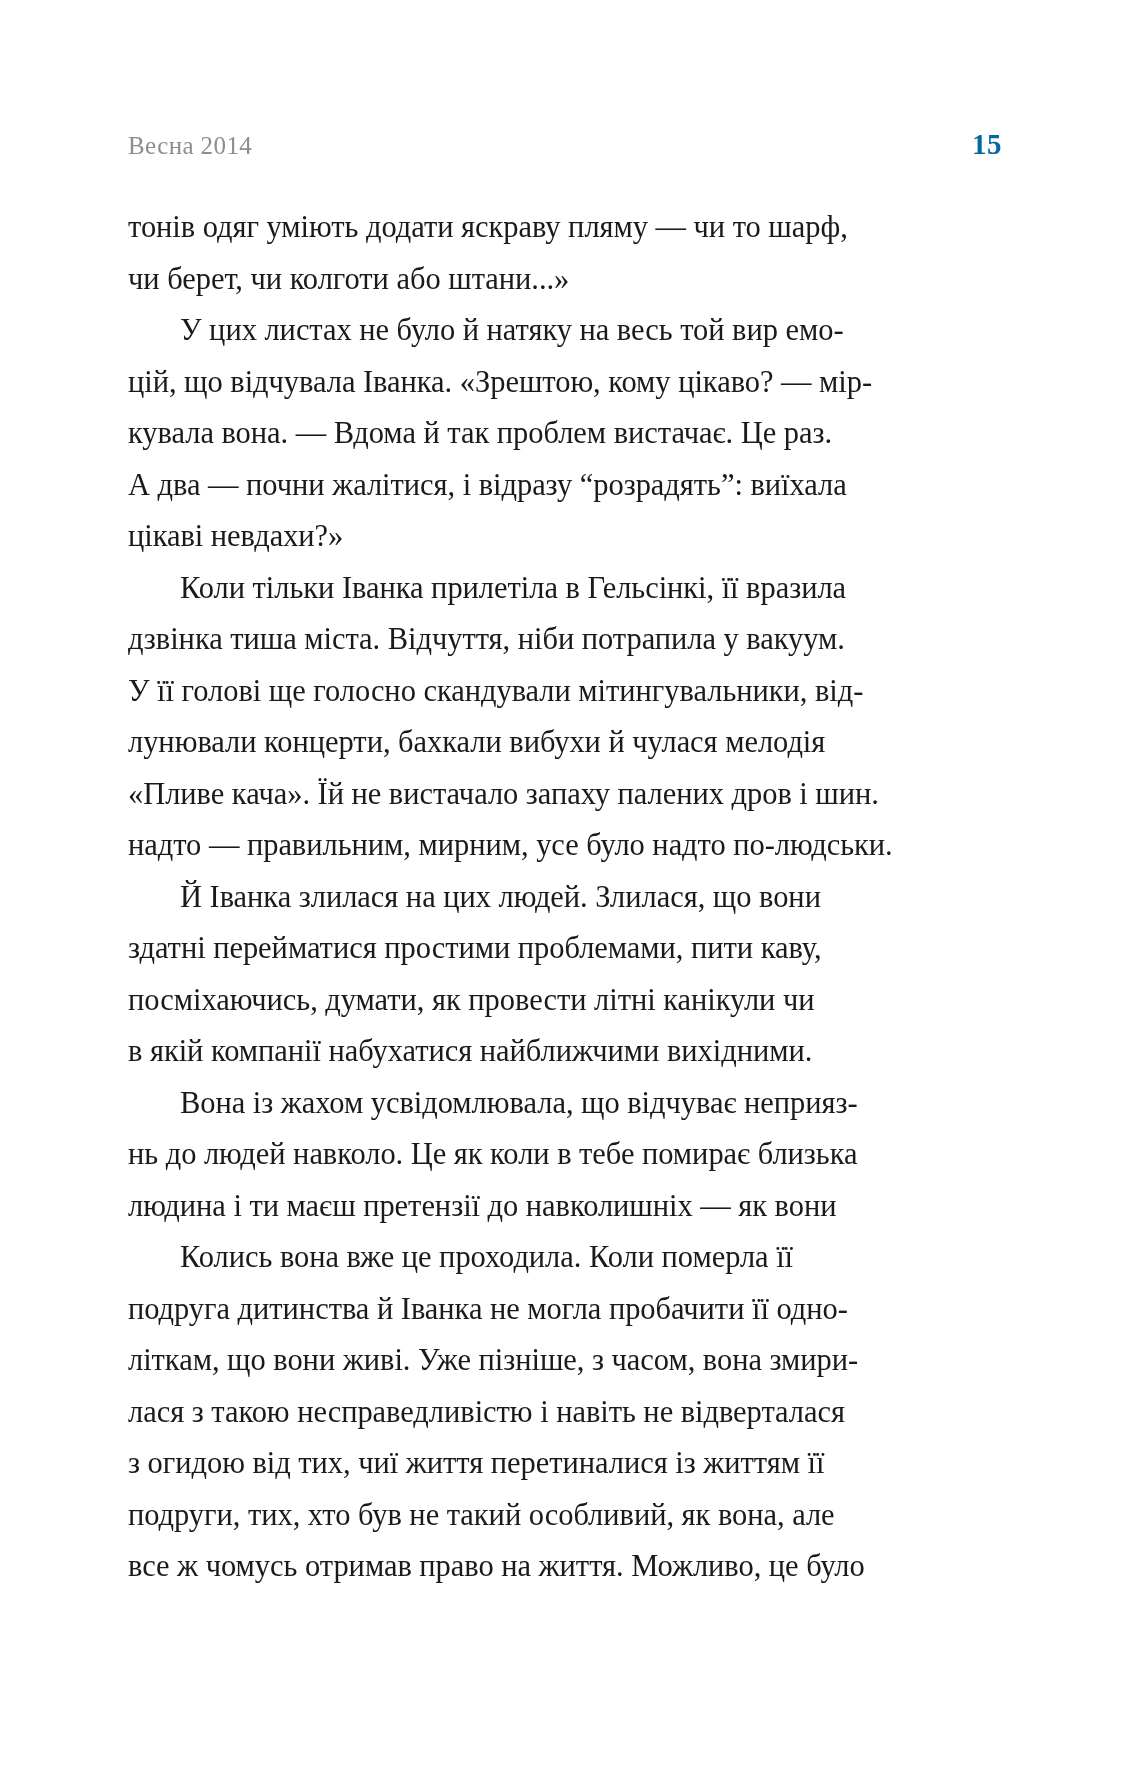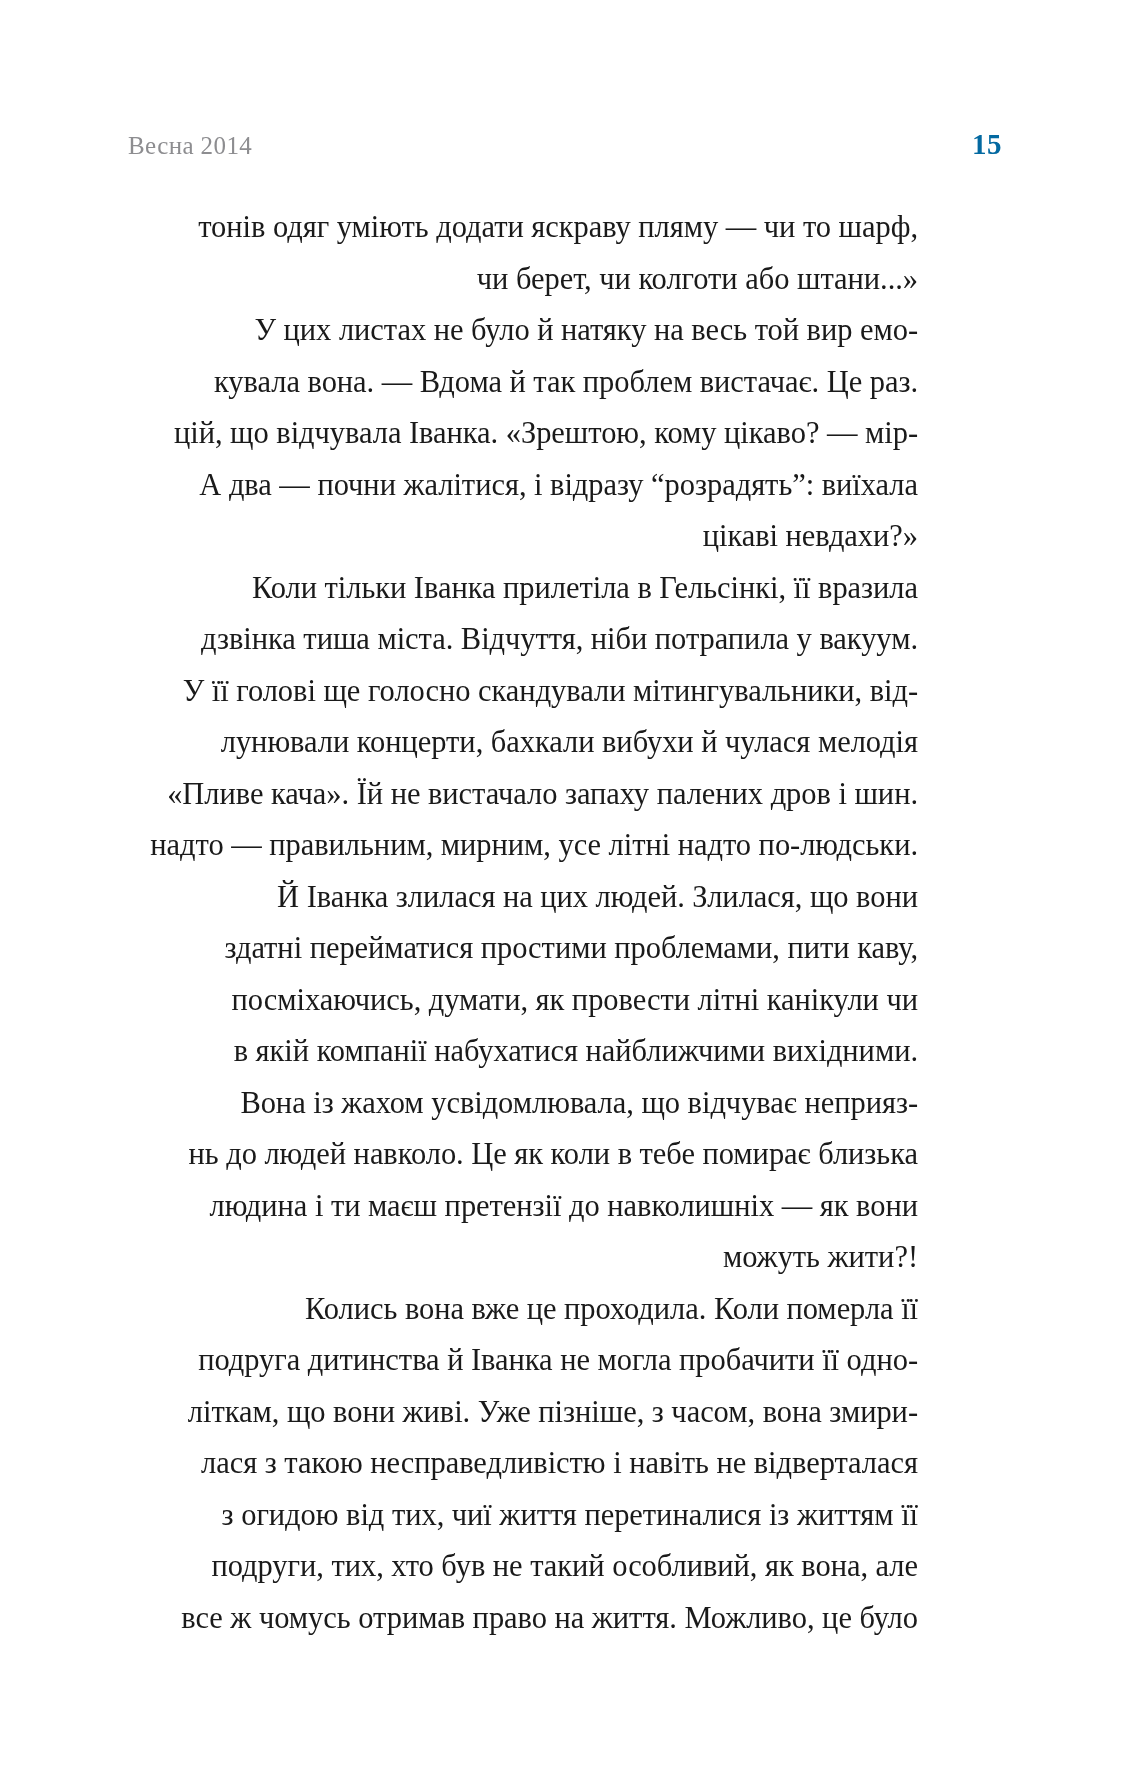--- a/index.html
+++ b/index.html
@@ -55,21 +55,20 @@
     position: absolute;
     left: 128px;
     top: 202px;
     width: 790px;
   }
 
   .lines {
     font-size: 30.5px;
     line-height: 51.5px;
     letter-spacing: -0.05px;
-    text-align: right;
   }
 
   .lines .ln {
     display: block;
     white-space: pre;
   }
 
   .ln.ind {
     text-indent: 52px;
   }
@@ -85,44 +84,43 @@
   </div>
 
   <div class="text-block" id="body-text-block">
 
   <div class="lines">
         <span class="ln">тонів одяг уміють додати яскраву пляму — чи то шарф,</span>
         <span class="ln">чи берет, чи колготи або штани...»</span>
       </div>
       <div class="lines">
         <span class="ln ind">У цих листах не було й натяку на весь той вир емо-</span>
+        <span class="ln">цій, що відчувала Іванка. «Зрештою, кому цікаво? — мір-</span>
         <span class="ln">кувала вона. — Вдома й так проблем вистачає. Це раз.</span>
-        <span class="ln">цій, що відчувала Іванка. «Зрештою, кому цікаво? — мір-</span>
         <span class="ln">А два — почни жалітися, і відразу “розрадять”: виїхала</span>
         <span class="ln">цікаві невдахи?»</span>
       </div>
       <div class="lines">
         <span class="ln ind">Коли тільки Іванка прилетіла в Гельсінкі, її вразила</span>
         <span class="ln">дзвінка тиша міста. Відчуття, ніби потрапила у вакуум.</span>
         <span class="ln">У її голові ще голосно скандували мітингувальники, від-</span>
         <span class="ln">лунювали концерти, бахкали вибухи й чулася мелодія</span>
         <span class="ln">«Пливе кача». Їй не вистачало запаху палених дров і шин.</span>
-        <span class="ln">надто — правильним, мирним, усе літні надто по-людськи.</span>
+        <span class="ln">надто — правильним, мирним, усе було надто по-людськи.</span>
       </div>
       <div class="lines">
         <span class="ln ind">Й Іванка злилася на цих людей. Злилася, що вони</span>
         <span class="ln">здатні перейматися простими проблемами, пити каву,</span>
         <span class="ln">посміхаючись, думати, як провести літні канікули чи</span>
         <span class="ln">в якій компанії набухатися найближчими вихідними.</span>
       </div>
       <div class="lines">
         <span class="ln ind">Вона із жахом усвідомлювала, що відчуває неприяз-</span>
         <span class="ln">нь до людей навколо. Це як коли в тебе помирає близька</span>
         <span class="ln">людина і ти маєш претензії до навколишніх — як вони</span>
-        <span class="ln">можуть жити?!</span>
       </div>
       <div class="lines">
         <span class="ln ind">Колись вона вже це проходила. Коли померла її</span>
         <span class="ln">подруга дитинства й Іванка не могла пробачити її одно-</span>
         <span class="ln">літкам, що вони живі. Уже пізніше, з часом, вона змири-</span>
         <span class="ln">лася з такою несправедливістю і навіть не відверталася</span>
         <span class="ln">з огидою від тих, чиї життя перетиналися із життям її</span>
         <span class="ln">подруги, тих, хто був не такий особливий, як вона, але</span>
         <span class="ln">все ж чомусь отримав право на життя. Можливо, це було</span>
       </div>

